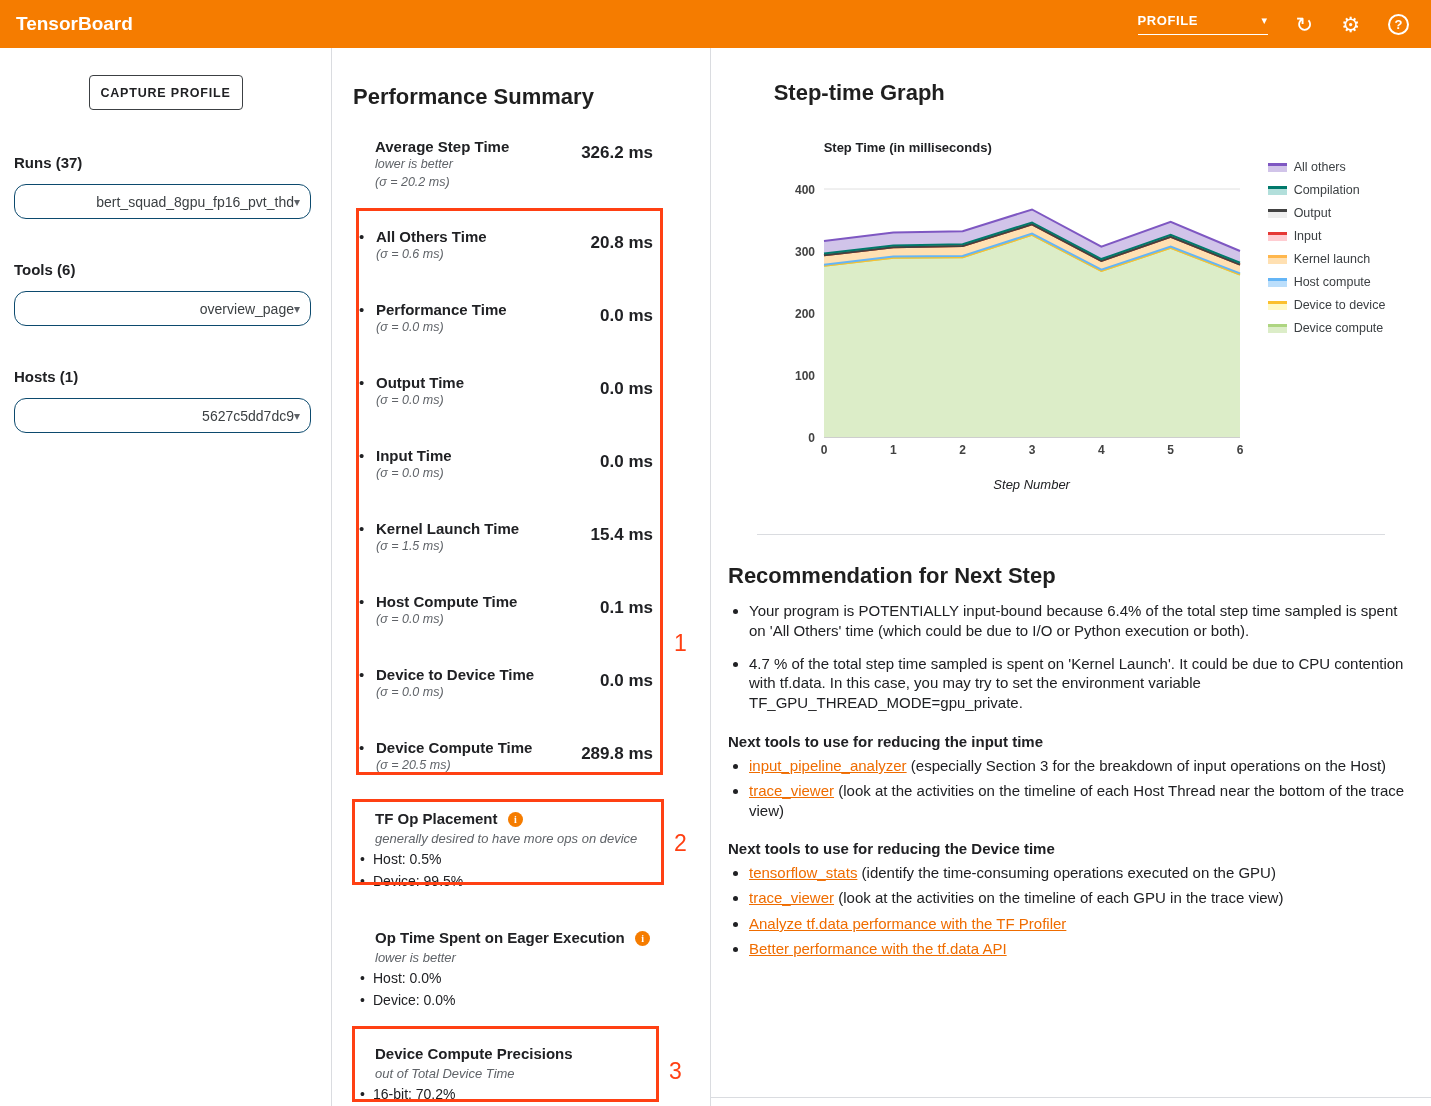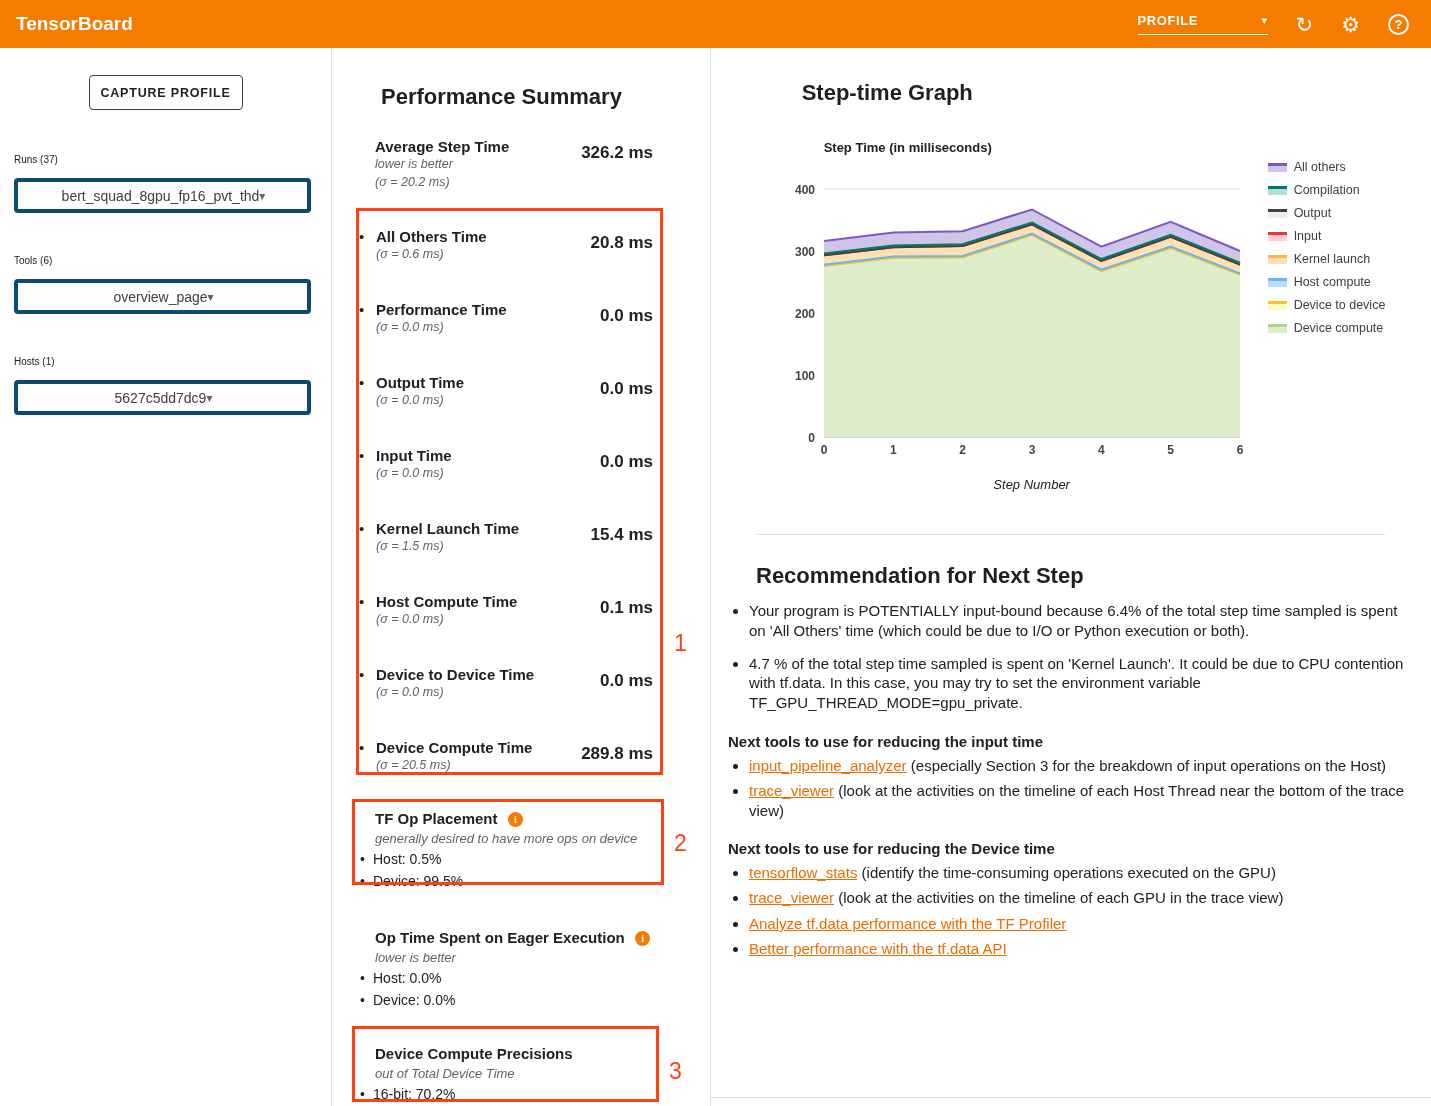--- a/index.html
+++ b/index.html
@@ -20,31 +20,31 @@
                font-weight:700;letter-spacing:.6px;cursor:pointer;}
   .dash-caret{font-size:11px;font-weight:400;}
   .hicon{color:#fff;font-size:21px;line-height:1;cursor:pointer;}
   .hicon.help{width:21px;height:21px;border:2px solid #fff;border-radius:50%;font-size:13px;
               font-weight:700;display:flex;align-items:center;justify-content:center;}
   
   main{display:flex;height:1058px;}
   aside{width:332px;border-right:1px solid #dadce0;padding-top:27px;}
   .middle{width:379px;border-right:1px solid #dadce0;padding:36px 0 0 21px;}
   .right{flex:1;display:flex;flex-direction:column;align-items:center;}
-  h1{font-size:22px;font-weight:700;color:#1f1f1f;margin-left:28px;}
+  h1{font-size:22px;font-weight:700;color:#1f1f1f;}
   
   .capture-btn{display:block;margin:0 auto;width:154px;height:35px;background:#fff;
                border:1px solid #3c4043;border-radius:4px;font-family:"Liberation Sans",sans-serif;
                font-size:12.5px;font-weight:700;letter-spacing:.8px;color:#202124;cursor:pointer;}
   .side-group{margin-left:14px;}
   .side-group.runs{margin-top:44px;}
   .side-group.tools,.side-group.hosts{margin-top:42px;}
-  .side-label{font-size:10px;font-weight:400;}
-  .side-select{margin-top:13px;width:297px;height:35px;border:4px solid #0c4a6e;border-radius:4px;
-               display:flex;align-items:center;justify-content:center;padding:0 10px 0 12px;
+  .side-label{font-size:15px;font-weight:700;}
+  .side-select{margin-top:13px;width:297px;height:35px;border:1px solid #0c4a6e;border-radius:12px;
+               display:flex;align-items:center;justify-content:flex-end;padding:0 10px 0 12px;
                font-size:14px;color:#3c4043;cursor:pointer;background:#fff;}
   .sel-caret{color:#5f6368;font-size:12px;}
   
   .summary-wrap{width:312px;}
   .avg-row{margin-top:28px;margin-left:22px;display:flex;padding-right:12px;}
   .a-label{font-size:15px;font-weight:700;}
   .a-sub{font-size:12.5px;font-style:italic;color:#5f6368;margin-top:2px;line-height:1.25;}
   .big-value{font-size:17px;font-weight:700;margin-left:auto;margin-top:5px;white-space:nowrap;}
   .metrics{margin-top:30px;}
   .metric-row{display:flex;height:73px;padding:8px 12px 0 6px;}

